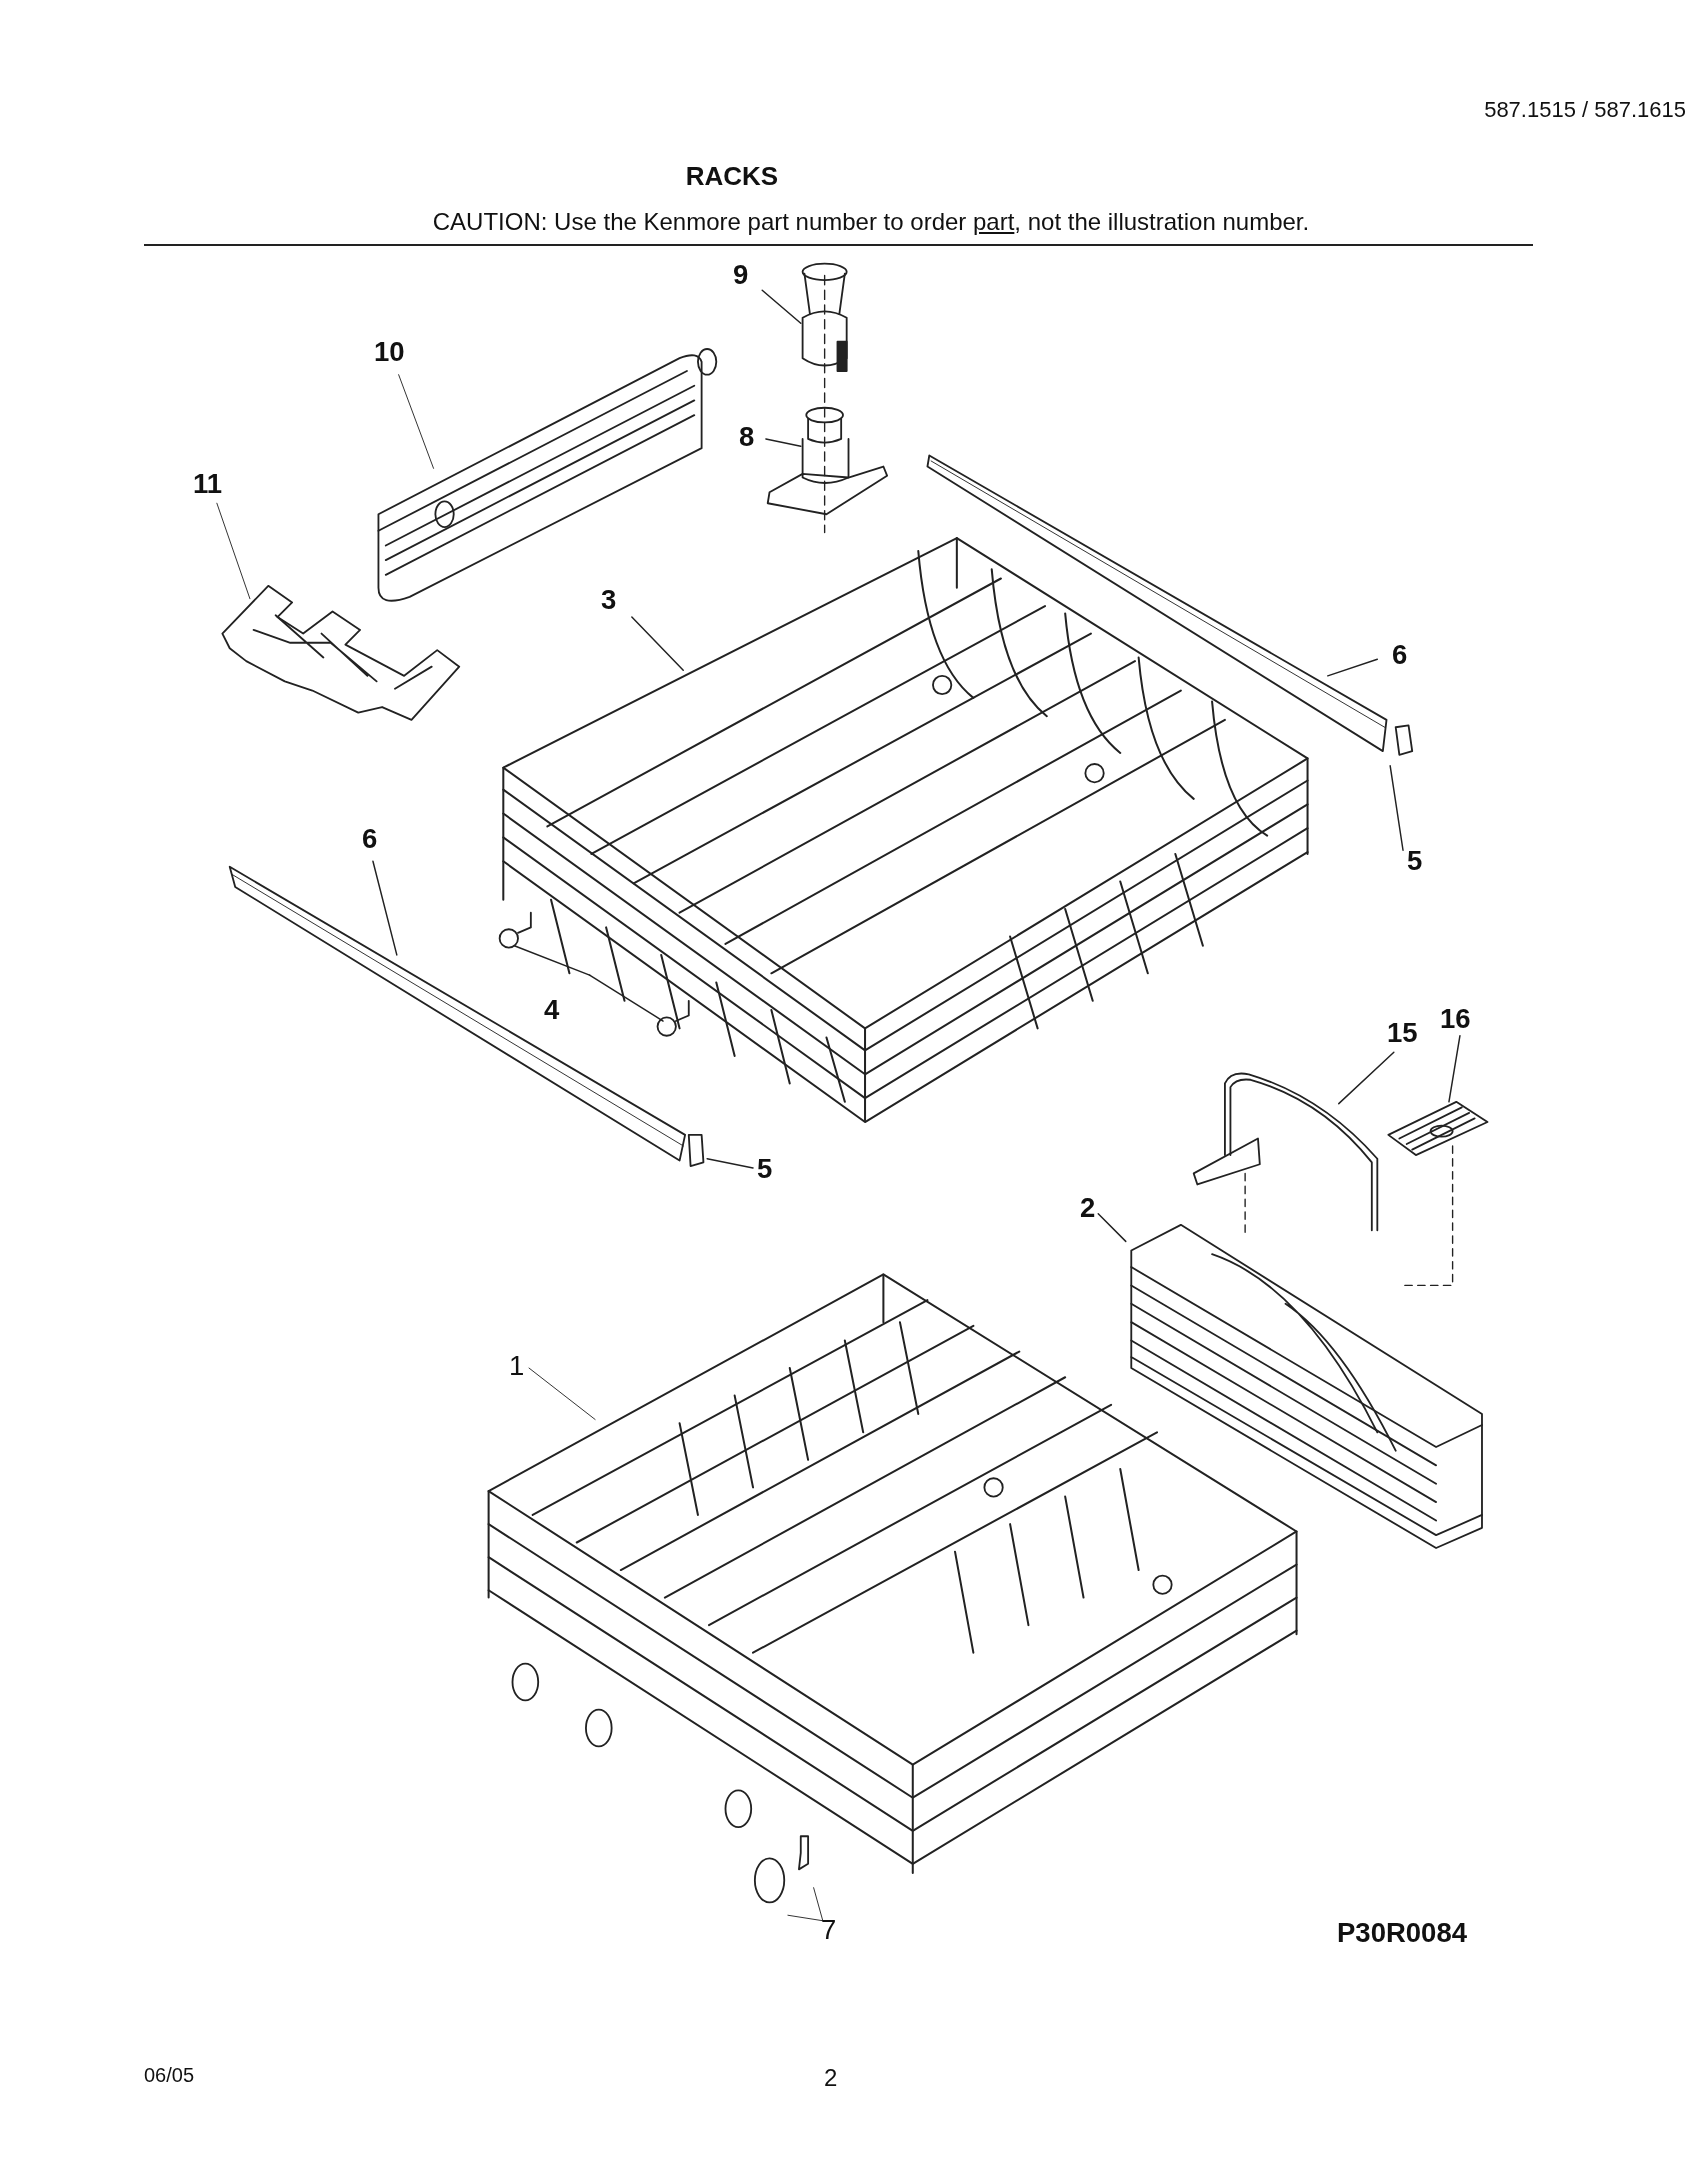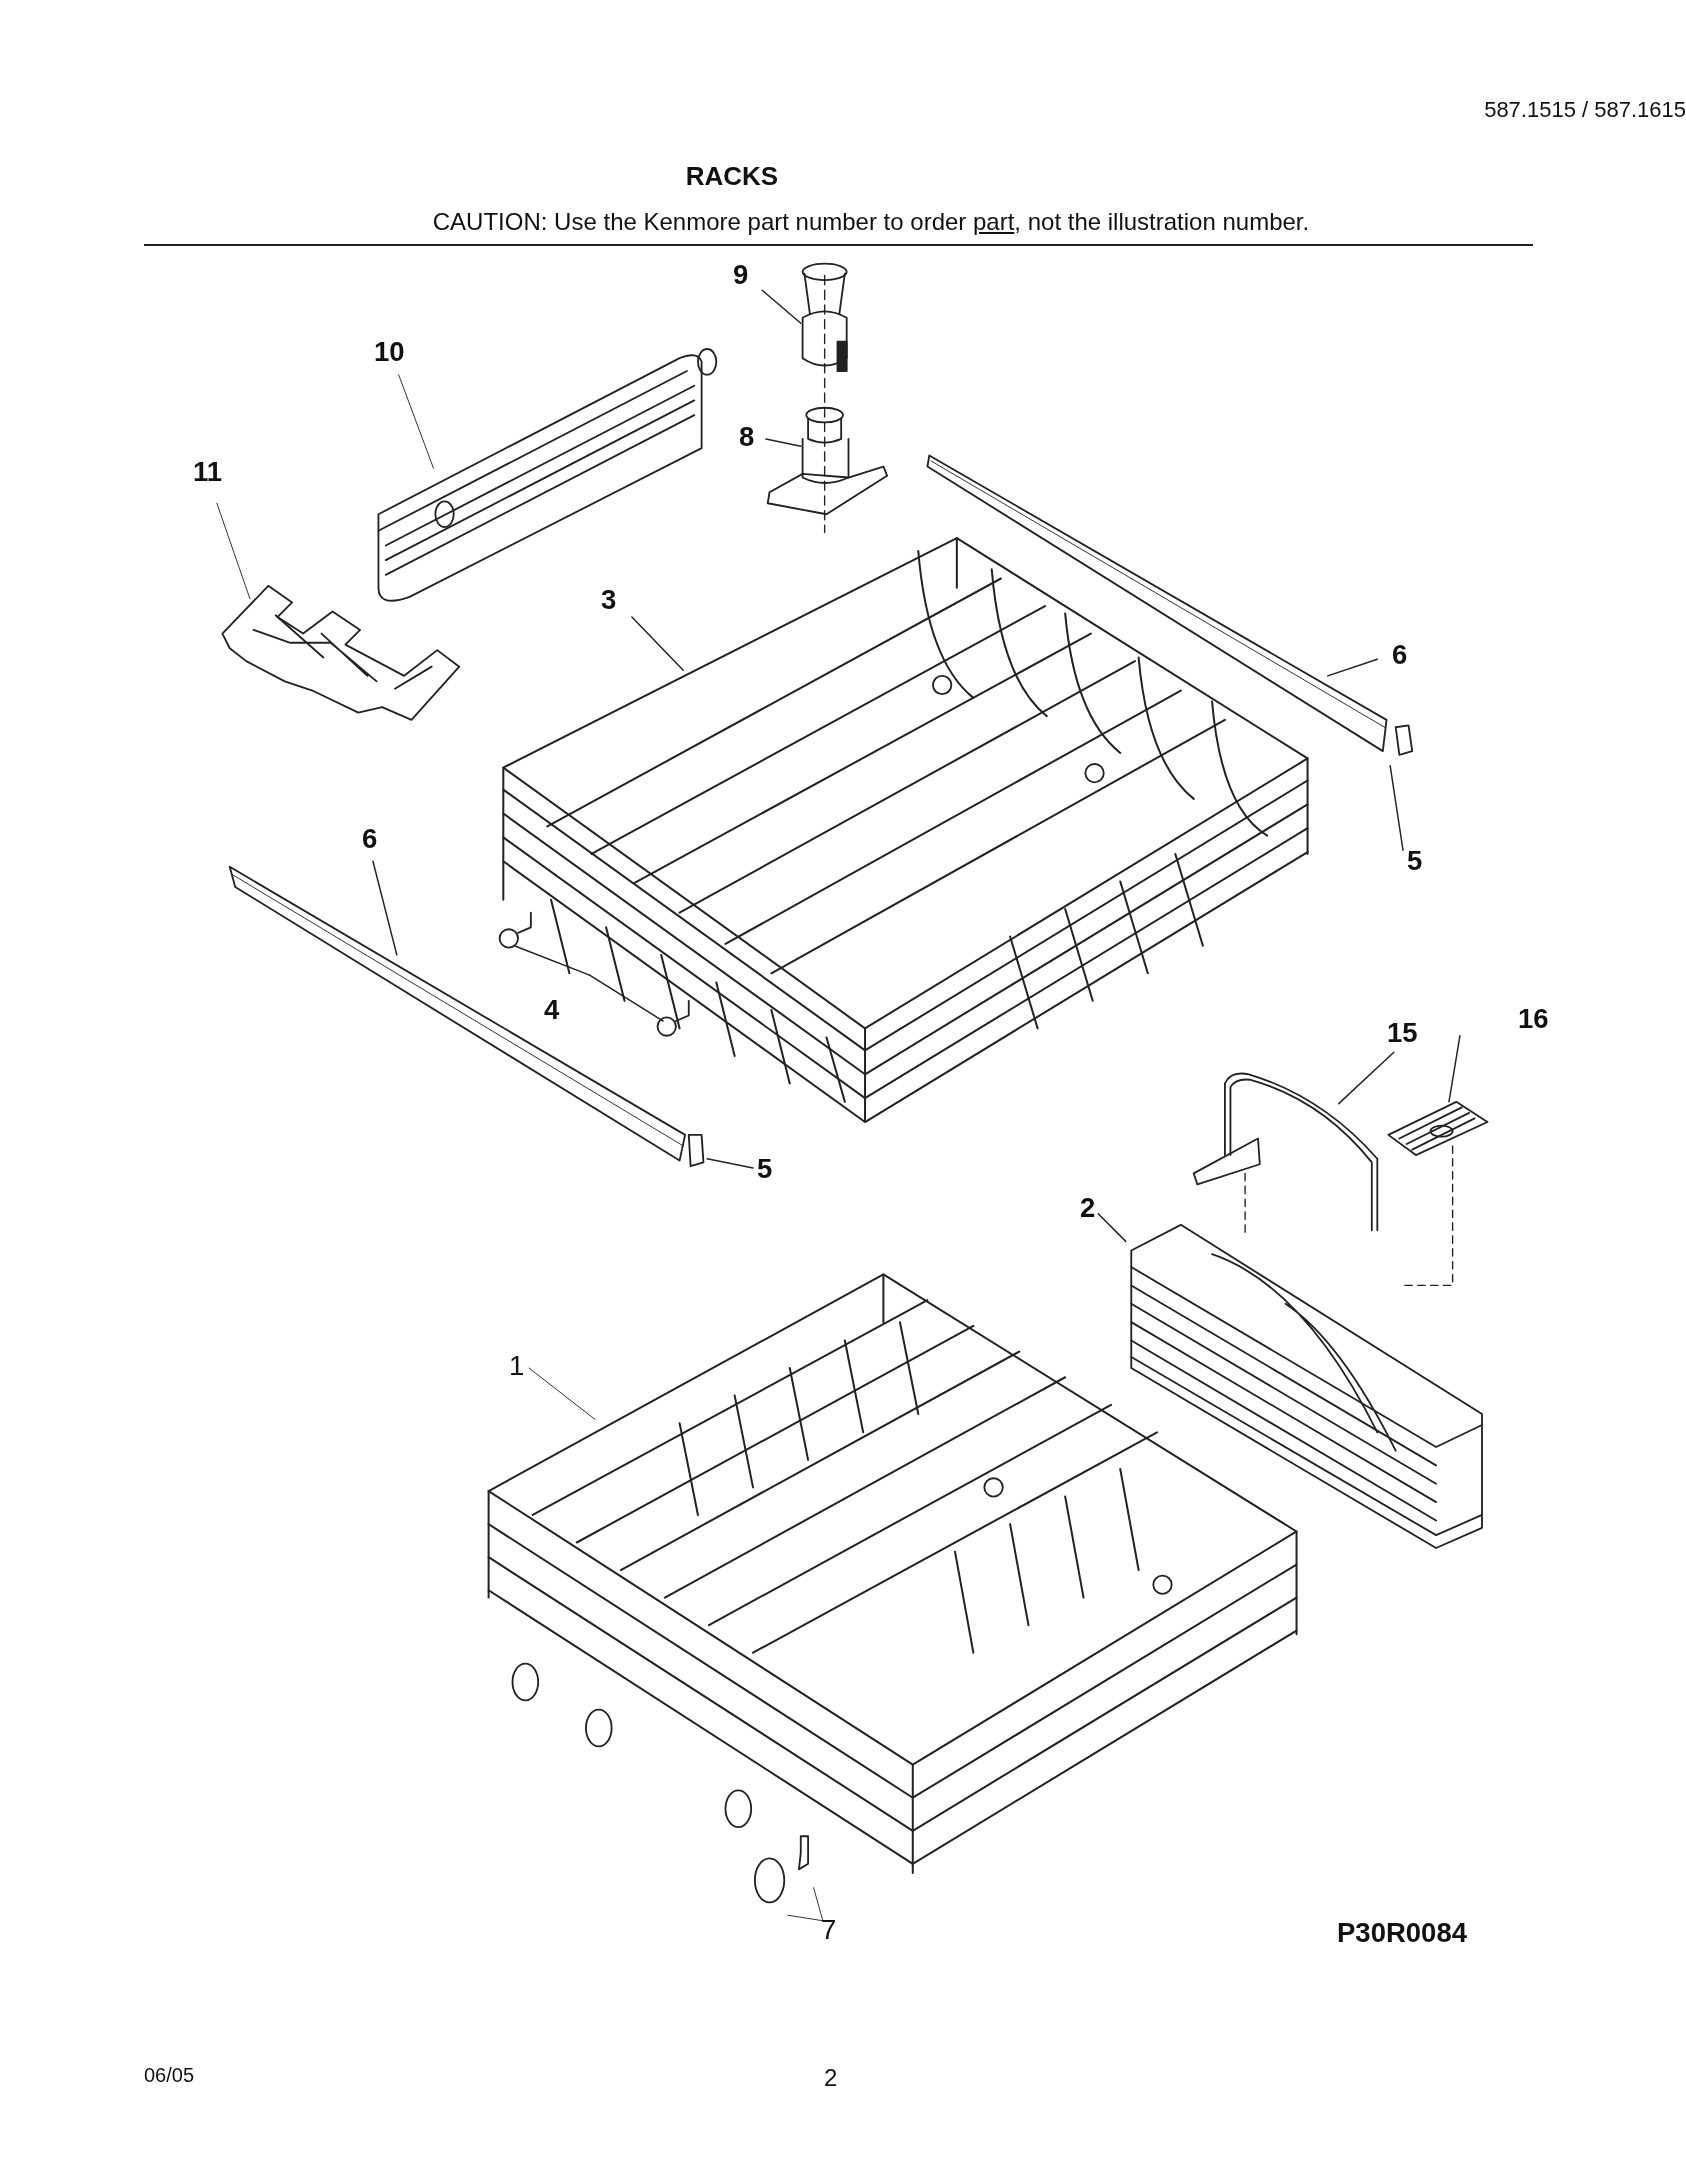--- a/index.html
+++ b/index.html
@@ -154,29 +154,29 @@
       <line x1="576" y1="1490" x2="648" y2="1546" stroke-width="1"></line>
       <line x1="858" y1="2086" x2="896" y2="2092" stroke-width="1"></line>
       <line x1="886" y1="2056" x2="896" y2="2092" stroke-width="1"></line>
     </g>
   </g>
 </svg>
 
 <div class="label" style="left:733px;top:259px">9</div>
 <div class="label" style="left:374px;top:336px">10</div>
 <div class="label" style="left:739px;top:421px">8</div>
-<div class="label" style="left:193px;top:456px">11</div>
+<div class="label" style="left:193px;top:468px">11</div>
 <div class="label" style="left:601px;top:584px">3</div>
 <div class="label" style="left:1392px;top:639px">6</div>
 <div class="label" style="left:1407px;top:845px">5</div>
 <div class="label" style="left:362px;top:823px">6</div>
 <div class="label" style="left:544px;top:994px">4</div>
 <div class="label" style="left:757px;top:1153px">5</div>
 <div class="label" style="left:1387px;top:1017px">15</div>
-<div class="label" style="left:1518px;top:1003px">16</div>
+<div class="label" style="left:1440px;top:1003px">16</div>
 <div class="label" style="left:1080px;top:1192px">2</div>
 <div class="label thin" style="left:509px;top:1350px">1</div>
 <div class="label thin" style="left:821px;top:1914px">7</div>
 
 <div class="drawing-id">P30R0084</div>
 <div class="date">06/05</div>
 <div class="page">2</div>
 
 
 </body></html>

